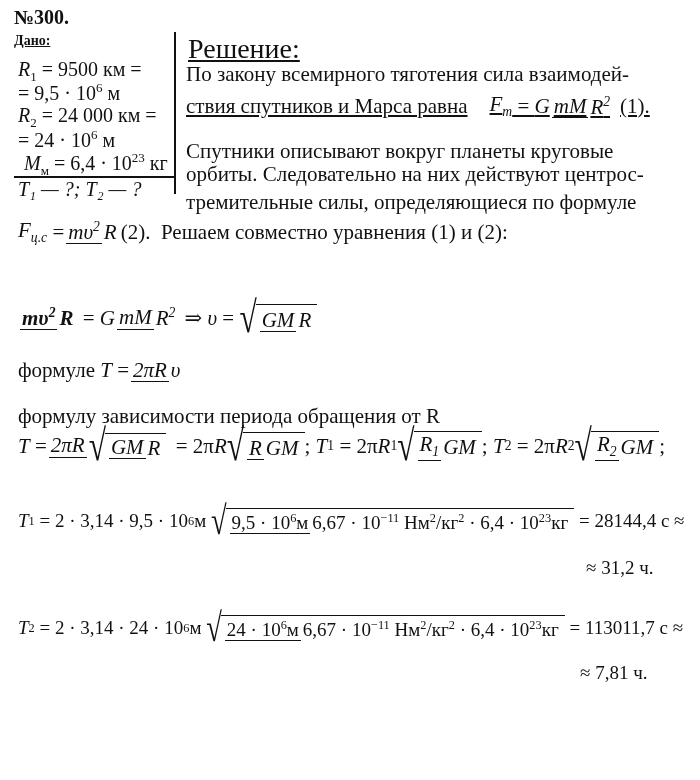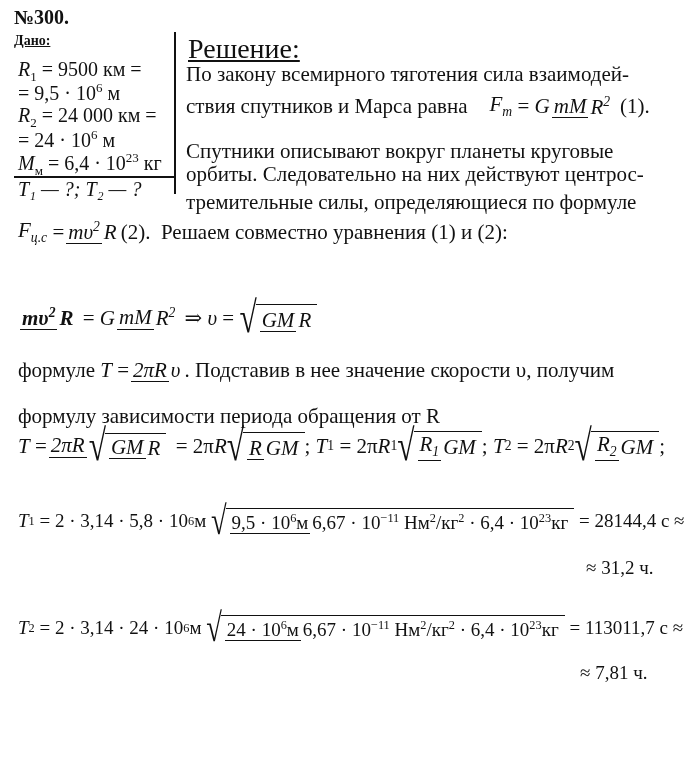--- a/index.html
+++ b/index.html
@@ -27,28 +27,28 @@
 </head>
 <body>
 
 <div class="abs title">№300.</div>
 <div class="abs dano-h">Дано:</div>
 
 <div class="abs given" style="top:58px;"><i>R</i><sub>1</sub><span> = 9500  км =</span></div>
 <div class="abs given" style="top:80px;"><span>= 9,5 · 10</span><sup>6</sup><span>  м</span></div>
 <div class="abs given" style="top:104px;"><i>R</i><sub>2</sub><span> = 24 000  км =</span></div>
 <div class="abs given" style="top:127px;"><span>= 24 · 10</span><sup>6</sup><span>  м</span></div>
-<div class="abs given" style="top:150px;"><i>M</i><sub>м</sub><span> = 6,4 · 10</span><sup>23</sup><span>  кг</span></div>
+<div class="abs given" style="top:150px;margin-left:6px;"><i>M</i><sub>м</sub><span> = 6,4 · 10</span><sup>23</sup><span>  кг</span></div>
 <div class="hline"></div>
 <div class="abs given i" style="top:178px;">T₁ — ?;  T₂ — ?</div>
 <div class="vline"></div>
 
 <div class="abs resh-h">Решение:</div>
 <div class="abs para" style="left:186px; top:62px;text-align:center;">По закону всемирного тяготения сила взаимодей-</div>
-<div class="abs para" style="left:186px; top:92px; display:flex; align-items:center;">
+<div class="abs para" style="left:186px; top:92px; display:flex; align-items:center;text-decoration:underline;">
   <span>ствия спутников и Марса равна</span>
   <span style="margin-left:22px;" class="i">F<sub>т</sub></span>&nbsp;=&nbsp;<span class="i">G</span>
   <span class="frac i">
       <span class="num">mM</span>
       <span class="den">R<sup>2</sup></span>
     </span>
   <span style="margin-left:6px;">(1).</span>
 </div>
 <div class="abs para" style="left:186px; top:139px;">Спутники описывают вокруг планеты круговые</div>
 <div class="abs para" style="left:186px; top:162px;">орбиты. Следовательно на них действуют центрос-</div>
@@ -82,21 +82,20 @@
         </span></span>
     </span>
 </div>
 
 <div class="abs para" style="left:18px; top:358px; display:flex; align-items:center;">
   <span>формуле</span>&nbsp;<span class="i">T</span>&nbsp;=
   <span class="frac i">
       <span class="num">2πR</span>
       <span class="den">υ</span>
     </span>
-  <span>. Подставив в нее значение скорости υ, получим</span>
 </div>
 <div class="abs para" style="left:18px; top:404px;">формулу зависимости периода обращения от R</div>
 
 <div class="abs para" style="left:18px; top:428px; display:flex; align-items:center;">
   <span class="i">T</span>&nbsp;=
   <span class="frac i">
       <span class="num">2πR</span>
       <span class="den"><span class="sqrt">
           <span class="rad">√</span>
           <span class="under"><span class="frac">
@@ -125,21 +124,21 @@
   <span class="sqrt">
       <span class="rad">√</span>
       <span class="under"><span class="frac i">
           <span class="num">R<sub>2</sub></span>
           <span class="den">GM</span>
         </span></span>
     </span>;
 </div>
 
 <div class="abs big" style="left:18px; top:505px; display:flex; align-items:center;">
-  <span class="i">T</span><sub>1</sub>&nbsp;=&nbsp;<span>2 · 3,14 · 5,8 · 10</span><sup>6</sup>м&nbsp;
+  <span class="i">T</span><sub>1</sub>&nbsp;=&nbsp;<span>2 · 3,14 · 9,5 · 10</span><sup>6</sup>м&nbsp;
   <span class="sqrt">
       <span class="rad">√</span>
       <span class="under"><span class="frac">
           <span class="num"><span>9,5 · 10</span><sup>6</sup>м</span>
           <span class="den"><span>6,67 · 10</span><sup>−11</sup><span> Нм</span><sup>2</sup><span>/кг</span><sup>2</sup><span> · 6,4 · 10</span><sup>23</sup><span>кг</span></span>
         </span></span>
     </span>
   &nbsp;<span>= 28144,4 с ≈</span>
 </div>
 <div class="abs big" style="left:586px; top:557px;">≈ 31,2 ч.</div>

